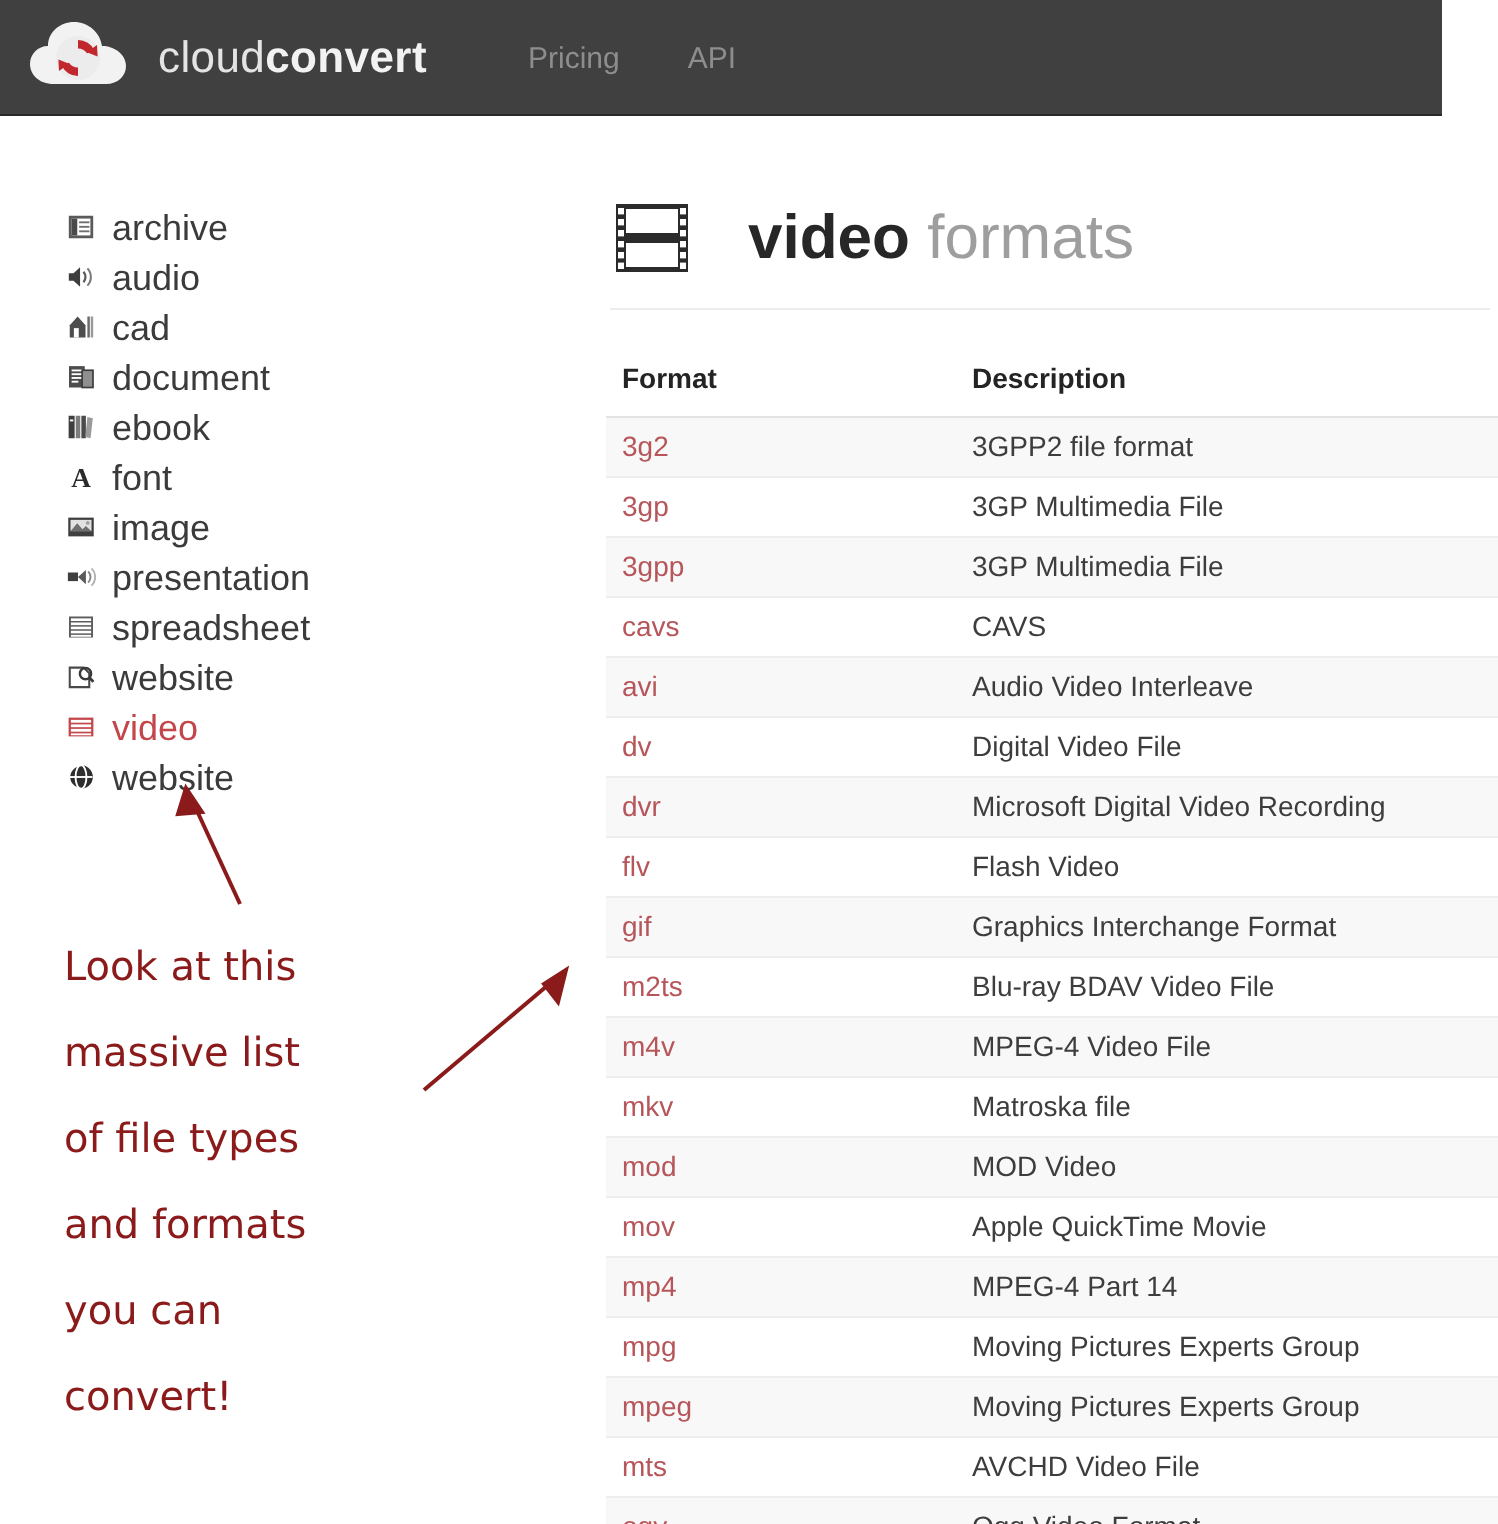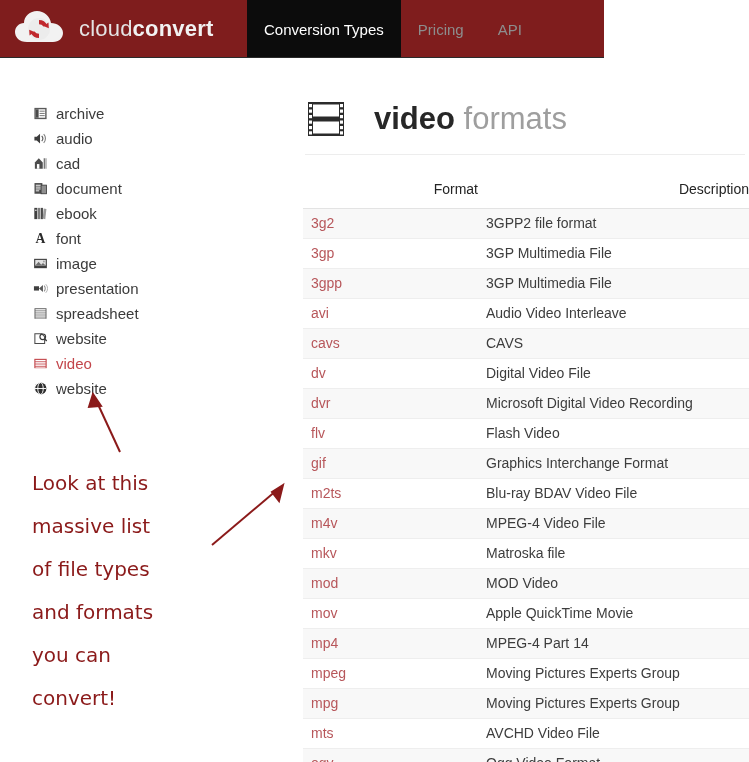--- a/index.html
+++ b/index.html
@@ -7,22 +7,22 @@
     width: 749px; height: 762px;
     background: #ffffff;
     font-family: "Liberation Sans", sans-serif;
     overflow: hidden;
   }
   body { position: relative; }
 
   
   #header {
     position: absolute; left: 0; top: 0;
-    width: 604px; height: 58px;
-    background: #7f1d1d;
+    width: 721px; height: 58px;
+    background: #404040;
     border-bottom: 1px solid #2a2a2a;
     overflow: hidden;
   }
   #header-inner {
     position: relative;
     width: 749px; height: 58px;
   }
   #brand {
     position: absolute; left: 13px; top: 0;
     height: 58px;
@@ -67,21 +67,21 @@
   #sidebar-list { list-style: none; padding-top: 43px; }
   .side-item {
     display: flex; align-items: center;
     height: 25px;
     padding-left: 33px;
     gap: 8px;
     text-decoration: none;
     cursor: pointer;
   }
   .side-label {
-    font-size: 15px;
+    font-size: 18px;
     color: #3b3b3b;
     line-height: 1;
   }
   .side-item.current .side-label { color: #c3464b; }
   .side-ico { width: 15px; height: 15px; flex: 0 0 15px; display: block; }
 
   
   #annotation-text {
     position: absolute;
     left: 32px; top: 462px;
@@ -129,23 +129,23 @@
     background: #ededed;
   }
 
   #formats-table {
     margin-top: 26px;
     width: 446px;
     border-collapse: collapse;
     table-layout: fixed;
   }
   #formats-table th {
-    text-align: right;
+    text-align: left;
     font-size: 14px;
-    font-weight: 400;
+    font-weight: 700;
     color: #242424;
     padding: 0 0 11px 8px;
     border-bottom: 1px solid #e3e3e3;
   }
   #formats-table th.col-format { width: 175px; }
   #formats-table td {
     font-size: 14px;
     padding: 6px 0 6px 8px;
     border-bottom: 1px solid #eeeeee;
     line-height: 17px;
@@ -168,21 +168,20 @@
         <circle cx="26" cy="20" r="11" fill="#ececec"></circle>
         <path d="M26 11 A9 9 0 0 1 34.2 16.2 L30.5 17.6 A5.4 5.4 0 0 0 26 15.2 Z" fill="#c0282d"></path>
         <path d="M26 29 A9 9 0 0 1 17.8 23.8 L21.5 22.4 A5.4 5.4 0 0 0 26 24.8 Z" fill="#c0282d"></path>
         <path d="M35.5 13.5 L35.8 19.3 L30.4 17.1 Z" fill="#c0282d"></path>
         <path d="M16.5 26.5 L16.2 20.7 L21.6 22.9 Z" fill="#c0282d"></path>
       </svg>
       <span id="brand-text"><span class="b-light">cloud</span><span class="b-bold">convert</span></span>
     </a>
 
     <nav id="mainnav">
-      <a class="navitem active" href="#">Conversion Types</a>
       <a class="navitem" href="#">Pricing</a>
       <a class="navitem" href="#">API</a>
     </nav>
 
   </div>
 </div>
 
 <aside id="sidebar">
   <ul id="sidebar-list">
 
@@ -393,28 +392,28 @@
         </tr>
         <tr>
           <td class="cell-format">3gp</td>
           <td class="cell-desc">3GP Multimedia File</td>
         </tr>
         <tr>
           <td class="cell-format">3gpp</td>
           <td class="cell-desc">3GP Multimedia File</td>
         </tr>
         <tr>
+          <td class="cell-format">cavs</td>
+          <td class="cell-desc">CAVS</td>
+        </tr>
+        <tr>
           <td class="cell-format">avi</td>
           <td class="cell-desc">Audio Video Interleave</td>
         </tr>
         <tr>
-          <td class="cell-format">cavs</td>
-          <td class="cell-desc">CAVS</td>
-        </tr>
-        <tr>
           <td class="cell-format">dv</td>
           <td class="cell-desc">Digital Video File</td>
         </tr>
         <tr>
           <td class="cell-format">dvr</td>
           <td class="cell-desc">Microsoft Digital Video Recording</td>
         </tr>
         <tr>
           <td class="cell-format">flv</td>
           <td class="cell-desc">Flash Video</td>
@@ -441,28 +440,28 @@
         </tr>
         <tr>
           <td class="cell-format">mov</td>
           <td class="cell-desc">Apple QuickTime Movie</td>
         </tr>
         <tr>
           <td class="cell-format">mp4</td>
           <td class="cell-desc">MPEG-4 Part 14</td>
         </tr>
         <tr>
+          <td class="cell-format">mpg</td>
+          <td class="cell-desc">Moving Pictures Experts Group</td>
+        </tr>
+        <tr>
           <td class="cell-format">mpeg</td>
           <td class="cell-desc">Moving Pictures Experts Group</td>
         </tr>
         <tr>
-          <td class="cell-format">mpg</td>
-          <td class="cell-desc">Moving Pictures Experts Group</td>
-        </tr>
-        <tr>
           <td class="cell-format">mts</td>
           <td class="cell-desc">AVCHD Video File</td>
         </tr>
         <tr>
           <td class="cell-format">ogv</td>
           <td class="cell-desc">Ogg Video Format</td>
         </tr>
       </tbody>
   </table>
 

